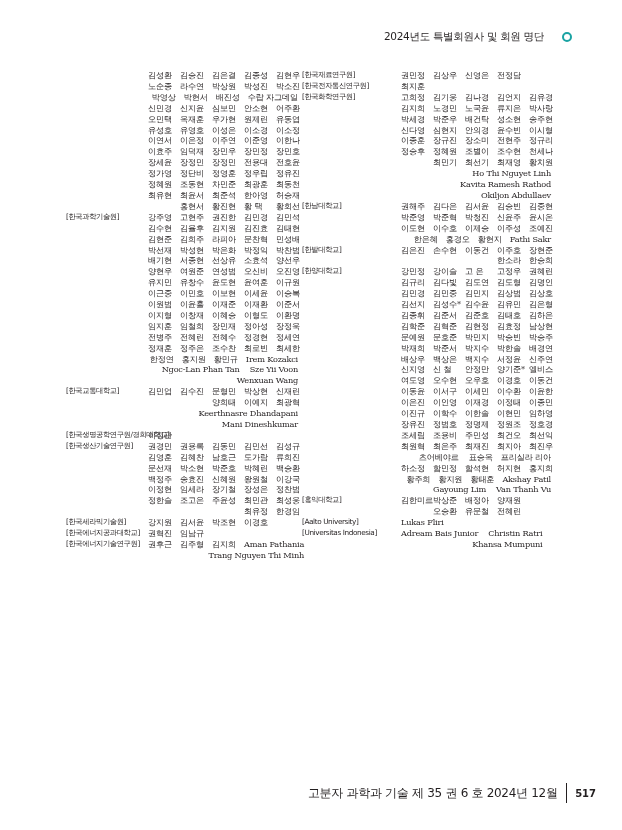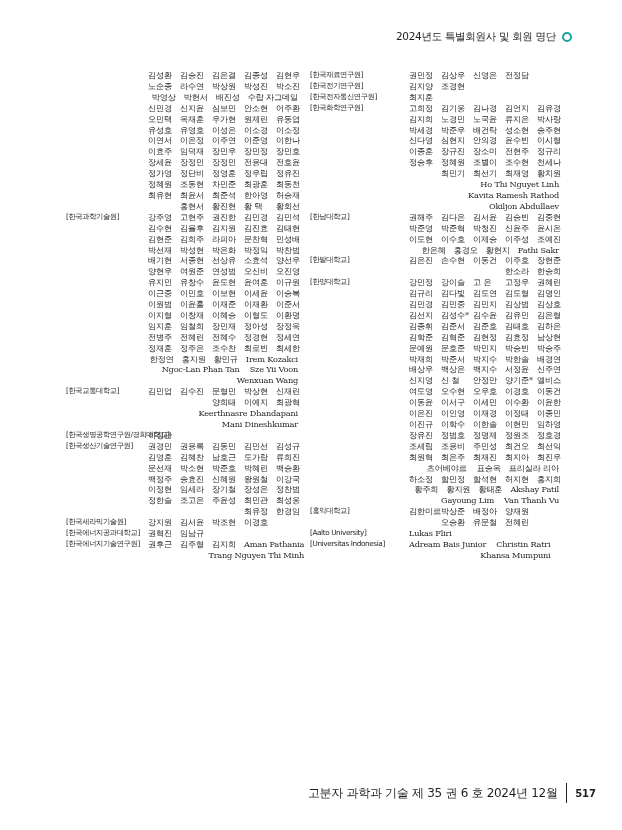--- a/index.html
+++ b/index.html
@@ -1,22 +1,22 @@
 <!DOCTYPE html>
 <html><head>
 <meta charset="utf-8">
 <style>
   html, body { margin: 0; padding: 0; background: #ffffff; }
   body { width: 622px; height: 830px; position: relative; overflow: hidden; color: #231f20; }
-  .header { position: absolute; top: 30px; right: 50px; display: flex; align-items: center; gap: 6px; }
+  .header { position: absolute; top: 30px; right: 50px; display: flex; align-items: center; gap: 18px; }
   .header-title { font-family: "DejaVu Sans", sans-serif; font-size: 10.5px; color: #231f20; letter-spacing: -0.3px; }
   .ring-icon { width: 6px; height: 6px; border: 2.2px solid #1aa3a3; border-radius: 50%; display: inline-block; }
   .col { position: absolute; top: 70px; }
   .col-left { left: 66px; width: 250px; }
-  .col-right { left: 310px; width: 260px; }
+  .col-right { left: 302px; width: 260px; }
   .group { display: flex; align-items: flex-start; }
   .org { font-family: "DejaVu Sans", sans-serif; font-size: 7.3px; line-height: 10.9px; white-space: nowrap; letter-spacing: -0.4px; color: #231f20; }
   .col-left .org { width: 82px; flex: 0 0 82px; }
   .col-right .org { width: 99px; flex: 0 0 99px; }
   .names { display: flex; flex-direction: column; align-items: flex-end; }
   .row { display: flex; font-family: "DejaVu Serif", serif; font-size: 8.2px; line-height: 10.9px; white-space: nowrap; letter-spacing: -0.2px; }
   .row span { width: 32px; display: inline-block; }
   .row span.wide { width: auto; margin-right: 10px; }
   .footer { position: absolute; top: 783px; right: 26px; display: flex; align-items: center; }
   .footer-text { font-family: "DejaVu Sans", sans-serif; font-size: 12px; letter-spacing: -0.3px; color: #231f20; }
@@ -358,29 +358,20 @@
       <div class="names">
         <div class="row">
           <span>권민정</span>
           <span>김상우</span>
           <span>신영은</span>
           <span>전정담</span>
         </div>
       </div>
     </div>
     <div class="group">
-      <div class="org">[한국전기연구원]</div>
-      <div class="names">
-        <div class="row">
-          <span>김지양</span>
-          <span>조경현</span>
-        </div>
-      </div>
-    </div>
-    <div class="group">
       <div class="org">[한국전자통신연구원]</div>
       <div class="names">
         <div class="row">
           <span>최지훈</span>
         </div>
       </div>
     </div>
     <div class="group">
       <div class="org">[한국화학연구원]</div>
       <div class="names">

